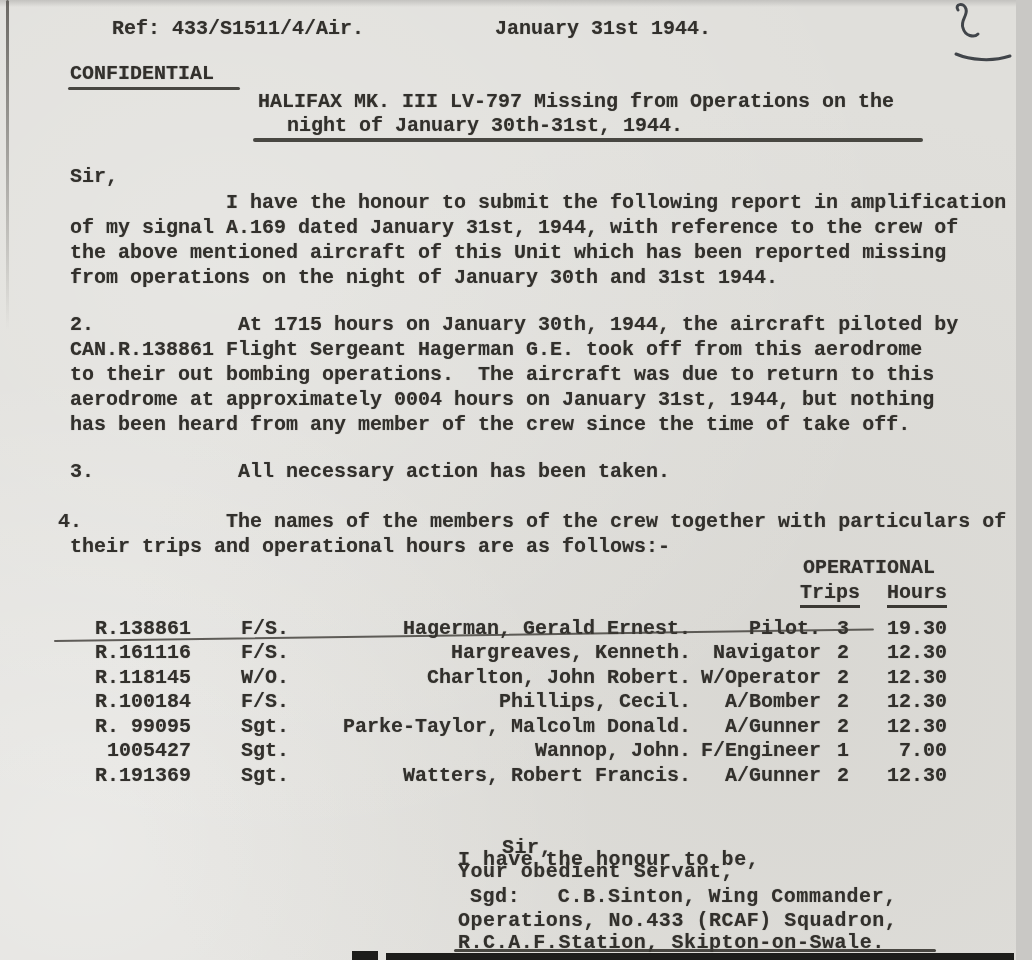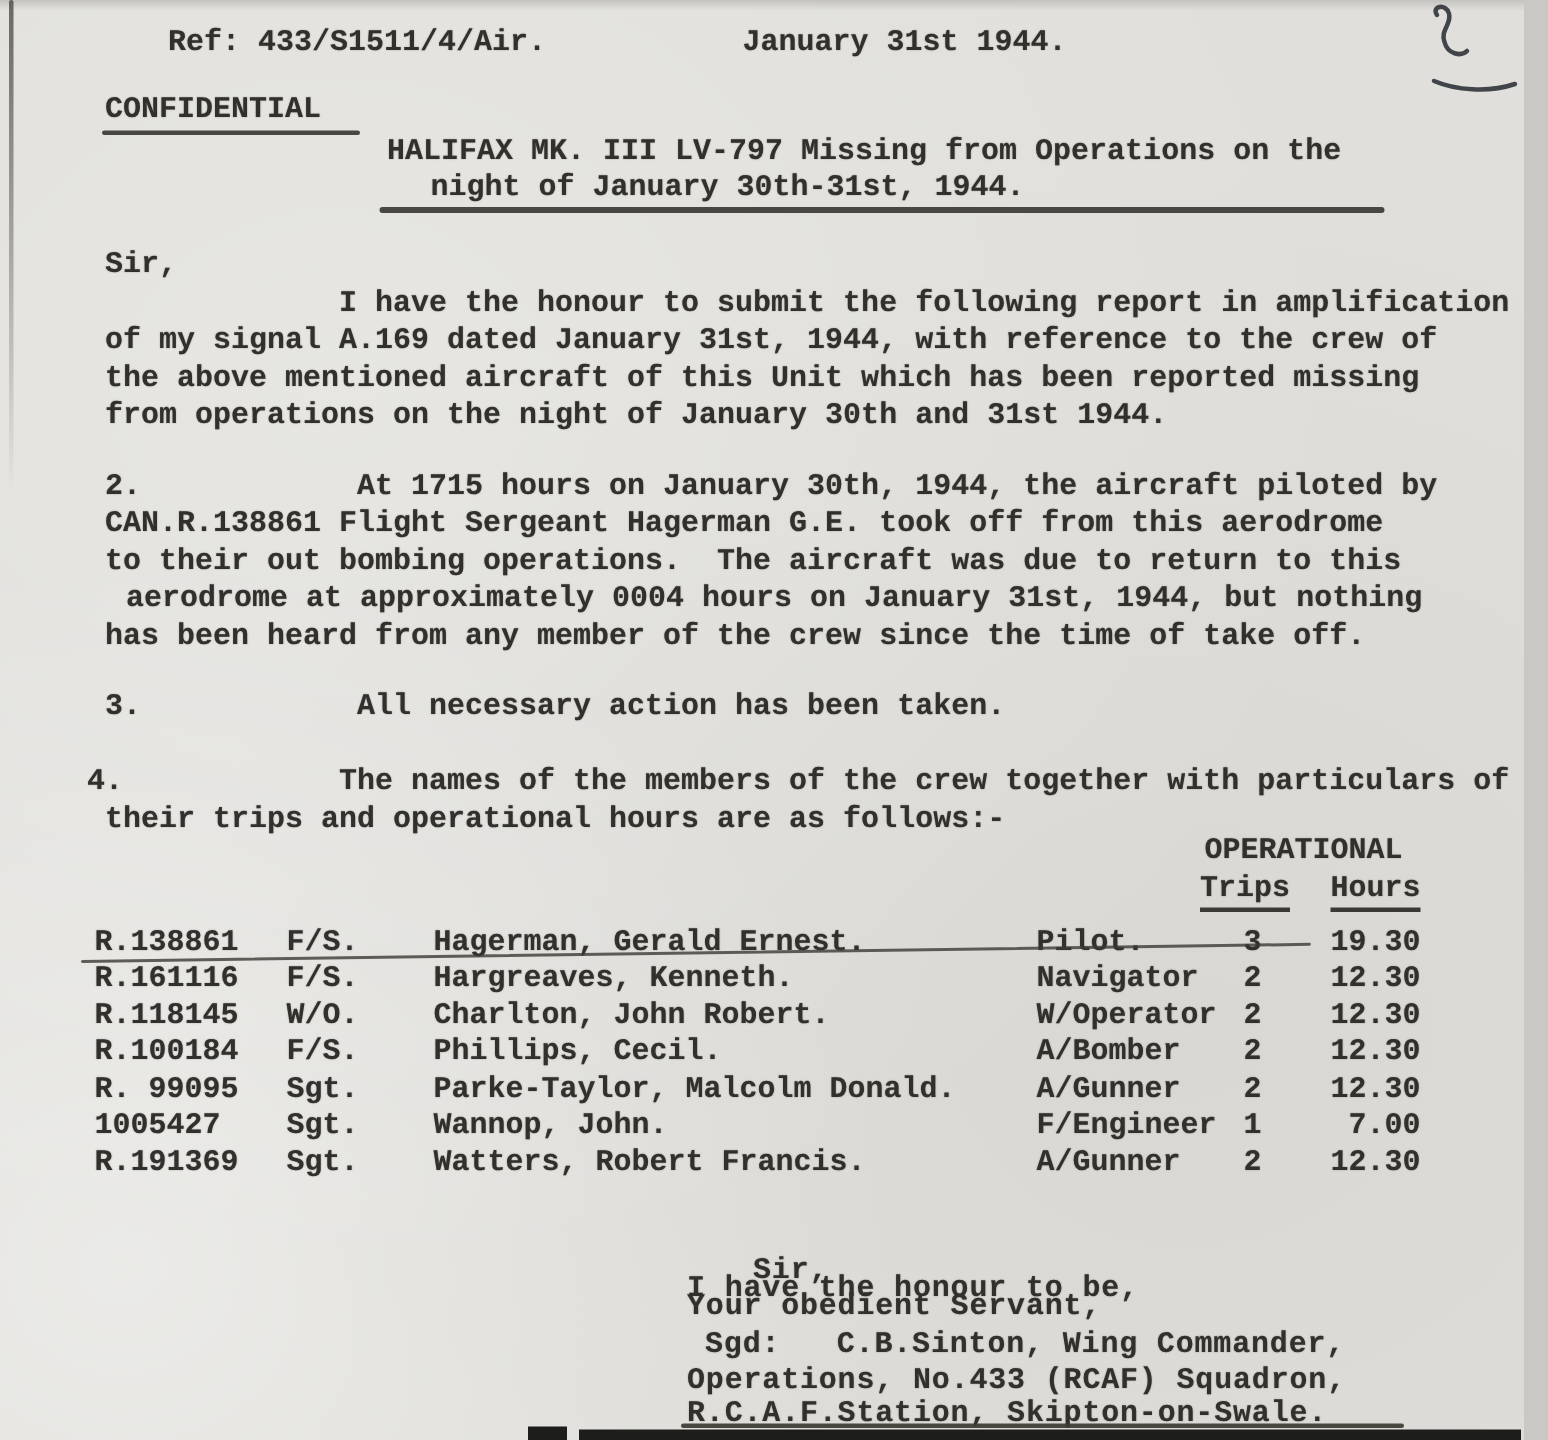--- a/index.html
+++ b/index.html
@@ -22,21 +22,21 @@
   }
   .closing-line{letter-spacing:0.55px;}
   .ul{border-bottom:3px solid #3b3934;padding-bottom:1px;}
   .rule{position:absolute;background:#3b3934;border-radius:2px;opacity:0.92;}
   .trow{
     position:absolute;left:63px;width:884px;height:25px;
     display:grid;grid-template-columns:128px 98px 402px 130px 28px 98px;
   }
   .trow .t2{
     font:bold 20px/23px "Liberation Mono","DejaVu Sans Mono",monospace;
-    color:#32302c;white-space:pre;text-shadow:0 0 1px rgba(48,46,42,0.48);
+    color:#32302c;white-space:pre;text-shadow:0 0 1px rgba(48,46,42,0.48);text-align:right;
   }
   .c-trips{text-align:center;}
   .c-hours{text-align:right;}
   .edge-top{position:absolute;left:0;top:0;width:1032px;height:7px;
     background:linear-gradient(#c3c2bf,rgba(195,194,191,0));}
   .edge-left{position:absolute;left:6px;top:0;width:3px;height:330px;
     background:linear-gradient(rgba(66,63,58,0.75),rgba(66,63,58,0));border-radius:2px;}
   .edge-right-line{position:absolute;left:1020px;top:0;width:2px;height:960px;
     background:rgba(120,118,112,0.5);}
   .edge-right-strip{position:absolute;left:1022px;top:0;width:10px;height:960px;
@@ -77,21 +77,21 @@
   <div class="t" style="left:70px;top:165px">Sir,</div>
 
   <div class="t" style="left:70px;top:191px">             I have the honour to submit the following report in amplification</div>
   <div class="t" style="left:70px;top:216px">of my signal A.169 dated January 31st, 1944, with reference to the crew of</div>
   <div class="t" style="left:70px;top:241px">the above mentioned aircraft of this Unit which has been reported missing</div>
   <div class="t" style="left:70px;top:266px">from operations on the night of January 30th and 31st 1944.</div>
 
   <div class="t" style="left:70px;top:313px">2.            At 1715 hours on January 30th, 1944, the aircraft piloted by</div>
   <div class="t" style="left:70px;top:338px">CAN.R.138861 Flight Sergeant Hagerman G.E. took off from this aerodrome</div>
   <div class="t" style="left:70px;top:363px">to their out bombing operations.  The aircraft was due to return to this</div>
-  <div class="t" style="left:84px;top:388px">aerodrome at approximately 0004 hours on January 31st, 1944, but nothing</div>
+  <div class="t" style="left:70px;top:388px">aerodrome at approximately 0004 hours on January 31st, 1944, but nothing</div>
   <div class="t" style="left:70px;top:413px">has been heard from any member of the crew since the time of take off.</div>
 
   <div class="t" style="left:70px;top:460px">3.            All necessary action has been taken.</div>
 
   <div class="t" style="left:58px;top:510px">4.            The names of the members of the crew together with particulars of</div>
   <div class="t" style="left:70px;top:535px">their trips and operational hours are as follows:-</div>
 
   <div class="t" style="left:803px;top:556px">OPERATIONAL</div>
   <div class="t ul" style="left:800px;top:581px">Trips</div>
   <div class="t ul" style="left:887px;top:581px">Hours</div>

